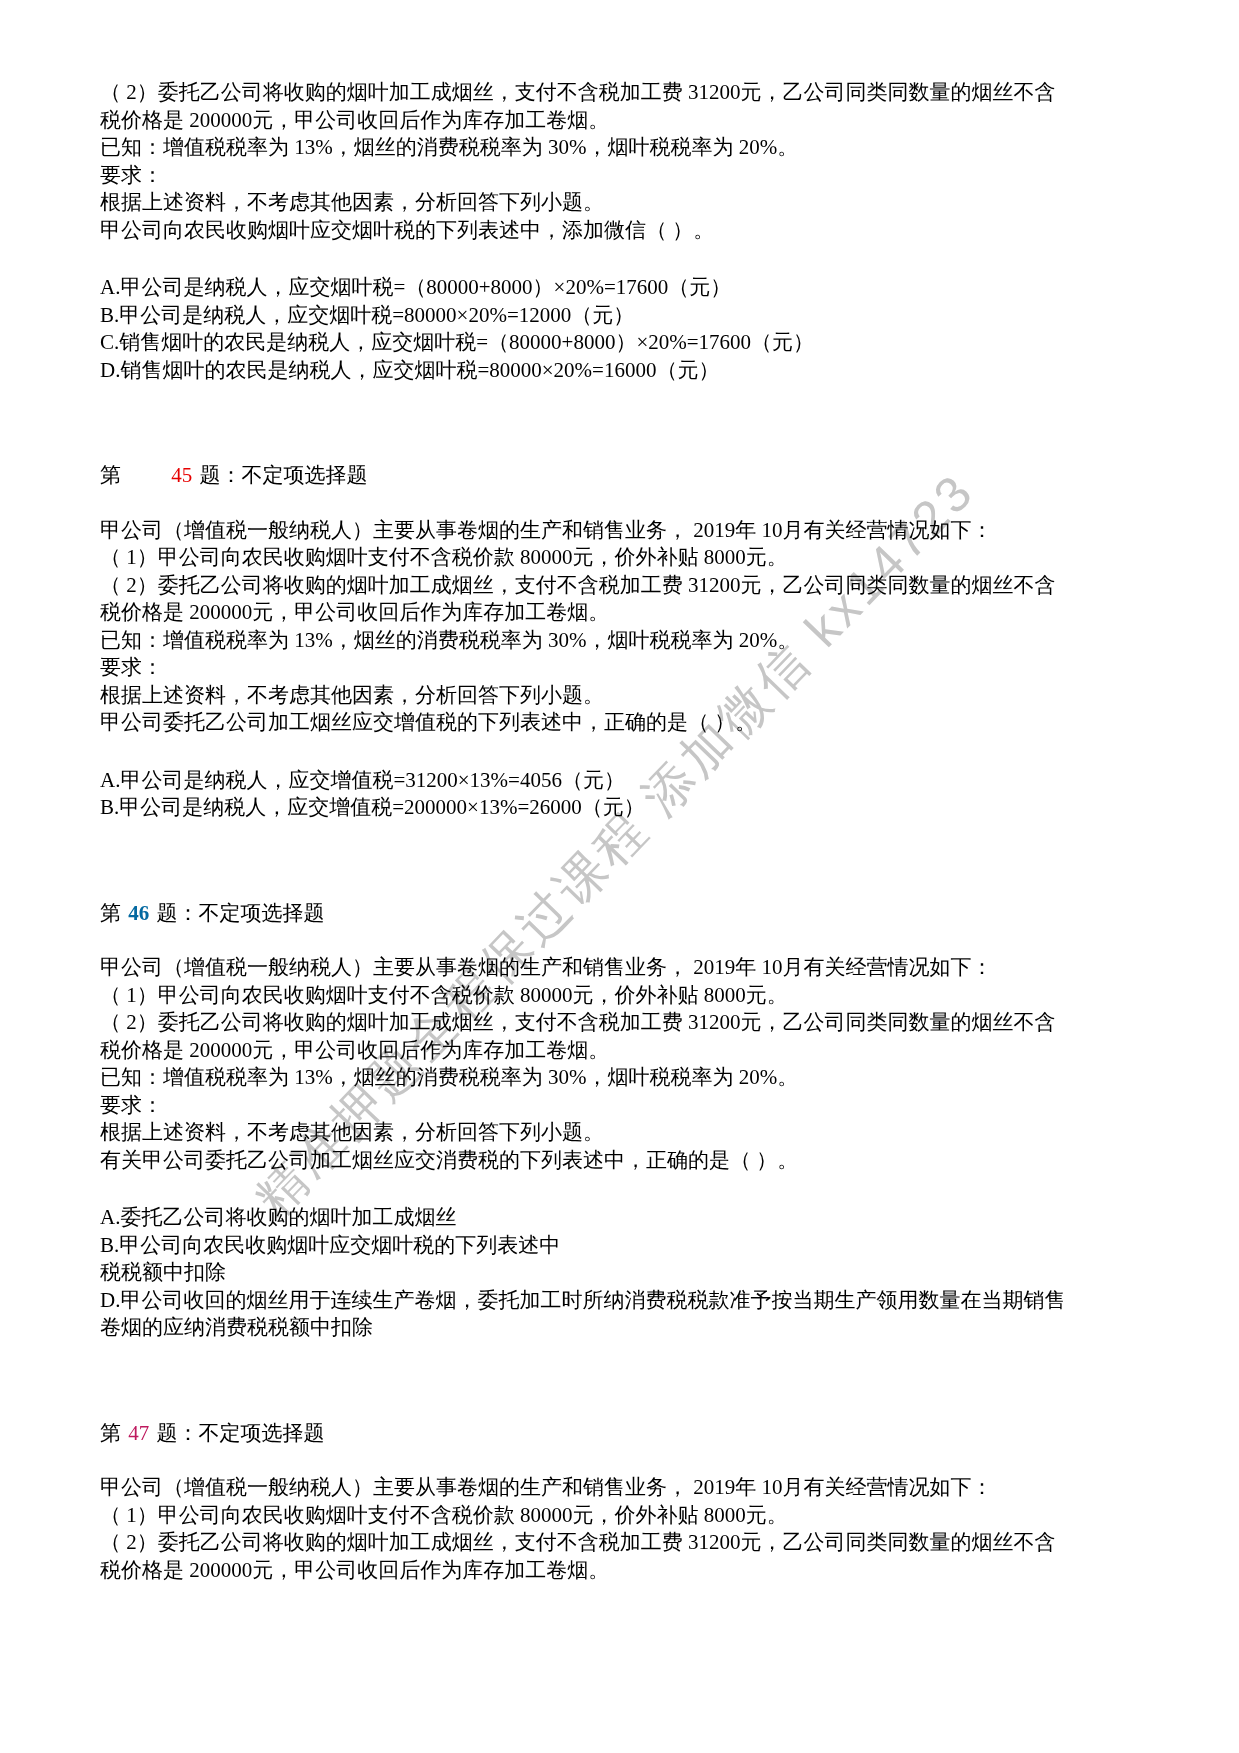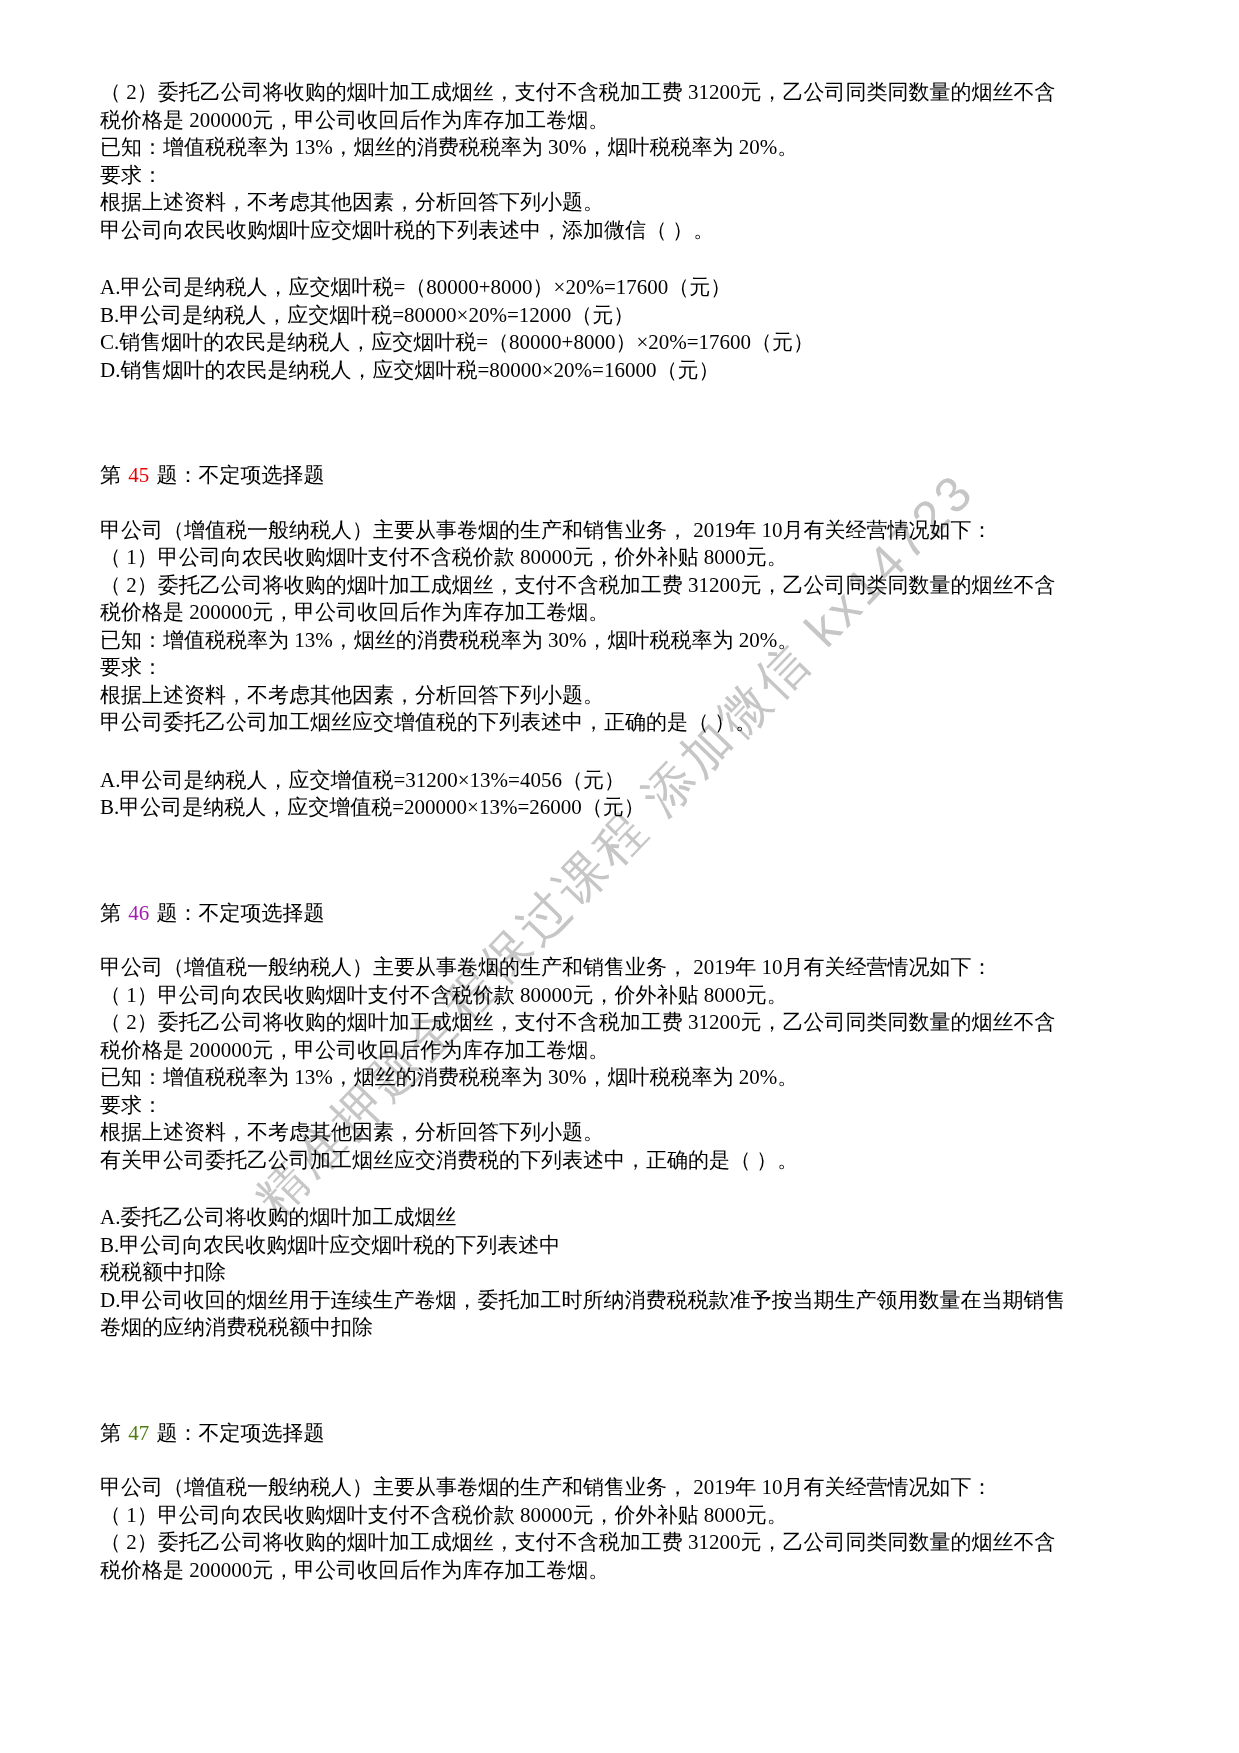--- a/index.html
+++ b/index.html
@@ -57,60 +57,60 @@
       <div class="gap-opt"></div>
       <div class="line">A.甲公司是纳税人，应交烟叶税=（80000+8000）×20%=17600（元）</div>
       <div class="line">B.甲公司是纳税人，应交烟叶税=80000×20%=12000（元）</div>
       <div class="line">C.销售烟叶的农民是纳税人，应交烟叶税=（80000+8000）×20%=17600（元）</div>
       <div class="line">D.销售烟叶的农民是纳税人，应交烟叶税=80000×20%=16000（元）</div>
     </div>
 
     <div class="gap-big"></div>
 
     <div class="block">
-      <div class="line q-header"><span>第 </span><span class="q-num" style="color: rgb(230, 0, 0);">45</span><span> 题：不定项选择题</span></div>
+      <div class="line q-header"><span>第 </span><span class="q-num" style="color: rgb(230, 0, 0); margin-left: 43px;">45</span><span> 题：不定项选择题</span></div>
       <div class="gap-hdr"></div>
       <div class="line">甲公司（增值税一般纳税人）主要从事卷烟的生产和销售业务， 2019年 10月有关经营情况如下：</div>
       <div class="line">（ 1）甲公司向农民收购烟叶支付不含税价款 80000元，价外补贴 8000元。</div>
       <div class="line">（ 2）委托乙公司将收购的烟叶加工成烟丝，支付不含税加工费 31200元，乙公司同类同数量的烟丝不含</div>
       <div class="line">税价格是 200000元，甲公司收回后作为库存加工卷烟。</div>
       <div class="line">已知：增值税税率为 13%，烟丝的消费税税率为 30%，烟叶税税率为 20%。</div>
       <div class="line">要求：</div>
       <div class="line">根据上述资料，不考虑其他因素，分析回答下列小题。</div>
       <div class="line">甲公司委托乙公司加工烟丝应交增值税的下列表述中，正确的是（ ）。</div>
       <div class="gap-opt"></div>
       <div class="line">A.甲公司是纳税人，应交增值税=31200×13%=4056（元）</div>
       <div class="line">B.甲公司是纳税人，应交增值税=200000×13%=26000（元）</div>
     </div>
 
     <div class="gap-big"></div>
 
     <div class="block">
-      <div class="line q-header"><span>第 </span><span class="q-num" style="color: #a21caf;">46</span><span> 题：不定项选择题</span></div>
+      <div class="line q-header"><span>第 </span><span class="q-num" style="color: #0369a1; font-weight: bold;">46</span><span> 题：不定项选择题</span></div>
       <div class="gap-hdr"></div>
       <div class="line">甲公司（增值税一般纳税人）主要从事卷烟的生产和销售业务， 2019年 10月有关经营情况如下：</div>
       <div class="line">（ 1）甲公司向农民收购烟叶支付不含税价款 80000元，价外补贴 8000元。</div>
       <div class="line">（ 2）委托乙公司将收购的烟叶加工成烟丝，支付不含税加工费 31200元，乙公司同类同数量的烟丝不含</div>
       <div class="line">税价格是 200000元，甲公司收回后作为库存加工卷烟。</div>
       <div class="line">已知：增值税税率为 13%，烟丝的消费税税率为 30%，烟叶税税率为 20%。</div>
       <div class="line">要求：</div>
       <div class="line">根据上述资料，不考虑其他因素，分析回答下列小题。</div>
       <div class="line">有关甲公司委托乙公司加工烟丝应交消费税的下列表述中，正确的是（ ）。</div>
       <div class="gap-opt"></div>
       <div class="line">A.委托乙公司将收购的烟叶加工成烟丝</div>
       <div class="line">B.甲公司向农民收购烟叶应交烟叶税的下列表述中</div>
       <div class="line">税税额中扣除</div>
       <div class="line">D.甲公司收回的烟丝用于连续生产卷烟，委托加工时所纳消费税税款准予按当期生产领用数量在当期销售</div>
       <div class="line">卷烟的应纳消费税税额中扣除</div>
     </div>
 
     <div class="gap-big"></div>
 
     <div class="block">
-      <div class="line q-header"><span>第 </span><span class="q-num" style="color: #4d7c0f;">47</span><span> 题：不定项选择题</span></div>
+      <div class="line q-header"><span>第 </span><span class="q-num" style="color: #be185d;">47</span><span> 题：不定项选择题</span></div>
       <div class="gap-hdr"></div>
       <div class="line">甲公司（增值税一般纳税人）主要从事卷烟的生产和销售业务， 2019年 10月有关经营情况如下：</div>
       <div class="line">（ 1）甲公司向农民收购烟叶支付不含税价款 80000元，价外补贴 8000元。</div>
       <div class="line">（ 2）委托乙公司将收购的烟叶加工成烟丝，支付不含税加工费 31200元，乙公司同类同数量的烟丝不含</div>
       <div class="line">税价格是 200000元，甲公司收回后作为库存加工卷烟。</div>
     </div>
 
   </div>
 </div>
 

